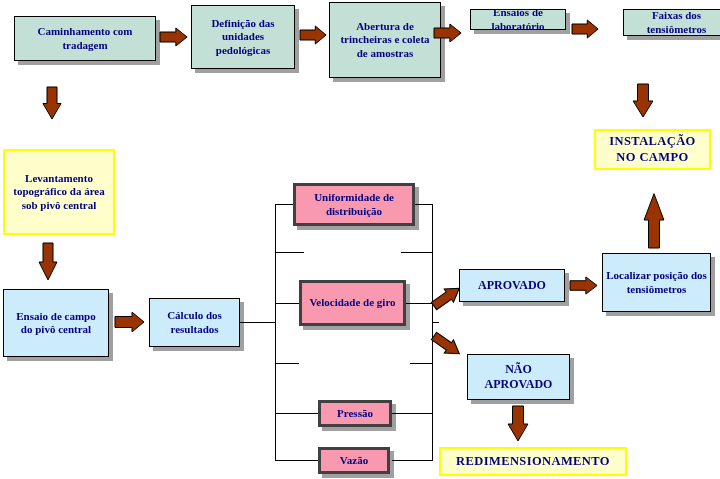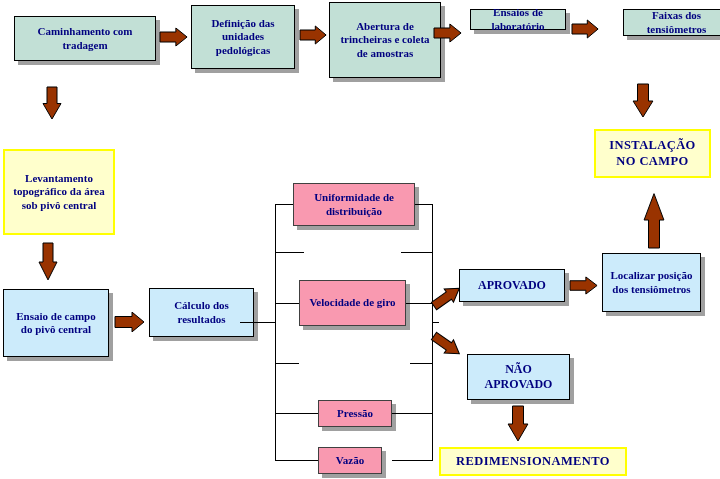--- a/index.html
+++ b/index.html
@@ -7,21 +7,21 @@
   body { font-family:"Liberation Serif","DejaVu Serif",serif; }
   .canvas { position:relative; width:720px; height:479px; background:#ffffff; overflow:hidden; }
 
   .box {
     position:absolute; display:flex; align-items:center; justify-content:center;
     text-align:center; font-weight:bold; font-size:11px; line-height:1.22;
     color:var(--text,#000080); padding:2px 4px;
   }
   .green  { background:var(--green-fill,#C2E0D6);  border:1px solid #000; box-shadow:4px 4px 0 var(--shadow,#A0A0A0); }
   .blue   { background:var(--blue-fill,#CCEBFB);   border:1px solid #000; box-shadow:4px 4px 0 var(--shadow,#A0A0A0); }
-  .pink   { background:var(--pink-fill,#F999B0);   border:1px solid #404040; box-shadow:4px 4px 0 var(--shadow,#A0A0A0);text-align:center; }
+  .pink   { background:var(--pink-fill,#F999B0);   border:3px solid #404040; box-shadow:4px 4px 0 var(--shadow,#A0A0A0);text-align:center; }
   .yellow { background:var(--yellow-fill,#FFFFCC); border:2px solid var(--yellow-border,#FFFF00); }
   .big    { font-size:12.5px; letter-spacing:0.4px; }
 
   .line { position:absolute; background:#000; }
 
   .arrow { position:absolute; }
   .arrow svg { width:100%; height:100%; display:block; overflow:visible; }
   .arrow polygon { fill:var(--arrow-fill,#993300); stroke:#000; stroke-width:1; }
   .diag-up   { transform:rotate(-35deg); transform-origin:0 50%; }
   .diag-down { transform:rotate(35deg);  transform-origin:0 50%; }
@@ -32,32 +32,32 @@
 <div class="canvas">
 
   <div class="box green" style="left:14px;top:16px;width:142px;height:45px">Caminhamento com tradagem</div>
   <div class="box green" style="left:191px;top:5px;width:104px;height:64px">Definição das unidades pedológicas</div>
   <div class="box green" style="left:329px;top:2px;width:112px;height:76px">Abertura de trincheiras e coleta de amostras</div>
   <div class="box green" style="left:470px;top:9px;width:96px;height:21px">Ensaios de laboratório</div>
   <div class="box green" style="left:623px;top:9px;width:107px;height:27px">Faixas dos tensiômetros</div>
 
   <div class="box yellow" style="left:3px;top:149px;width:112px;height:86px">Levantamento topográfico da área sob pivô central</div>
   <div class="box blue" style="left:3px;top:289px;width:106px;height:68px;padding:18px 10px">Ensaio de campo do pivô central</div>
-  <div class="box blue" style="left:149px;top:288px;width:105px;height:49px">Cálculo dos resultados</div>
+  <div class="box blue" style="left:149px;top:298px;width:91px;height:49px">Cálculo dos resultados</div>
 
   <div class="box pink" style="left:293px;top:183px;width:122px;height:43px">Uniformidade de distribuição</div>
   <div class="box pink" style="left:299px;top:280px;width:107px;height:46px">Velocidade de giro</div>
   <div class="box pink" style="left:318px;top:400px;width:74px;height:27px">Pressão</div>
-  <div class="box pink" style="left:318px;top:447px;width:64px;height:27px">Vazão</div>
+  <div class="box pink" style="left:318px;top:447px;width:72px;height:27px">Vazão</div>
 
   <div class="box blue" style="left:459px;top:269px;width:106px;height:33px;font-size:12px">APROVADO</div>
   <div class="box blue" style="left:467px;top:354px;width:103px;height:46px;padding:2px 18px;font-size:12px">NÃO APROVADO</div>
   <div class="box yellow big" style="left:439px;top:447px;width:188px;height:29px">REDIMENSIONAMENTO</div>
-  <div class="box blue" style="left:602px;top:253px;width:99px;height:59px;padding:2px 2px">Localizar posição dos tensiômetros</div>
-  <div class="box yellow big" style="left:594px;top:129px;width:117px;height:49px;padding:8px 8px">INSTALAÇÃO NO CAMPO</div>
+  <div class="box blue" style="left:602px;top:253px;width:109px;height:59px;padding:2px 2px">Localizar posição dos tensiômetros</div>
+  <div class="box yellow big" style="left:594px;top:129px;width:117px;height:41px;padding:8px 8px">INSTALAÇÃO NO CAMPO</div>
 
   <div class="line" style="left:240px;top:322px;width:35px;height:1px"></div>
   <div class="line" style="left:275px;top:204px;width:1px;height:257px"></div>
   <div class="line" style="left:275px;top:204px;width:18px;height:1px"></div>
   <div class="line" style="left:275px;top:252px;width:29px;height:1px"></div>
   <div class="line" style="left:275px;top:303px;width:24px;height:1px"></div>
   <div class="line" style="left:275px;top:363px;width:24px;height:1px"></div>
   <div class="line" style="left:275px;top:413px;width:43px;height:1px"></div>
   <div class="line" style="left:275px;top:460px;width:43px;height:1px"></div>
 

